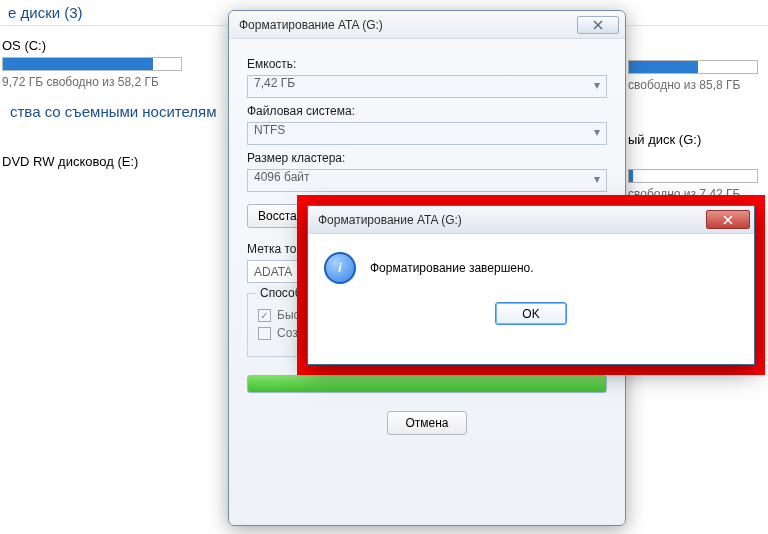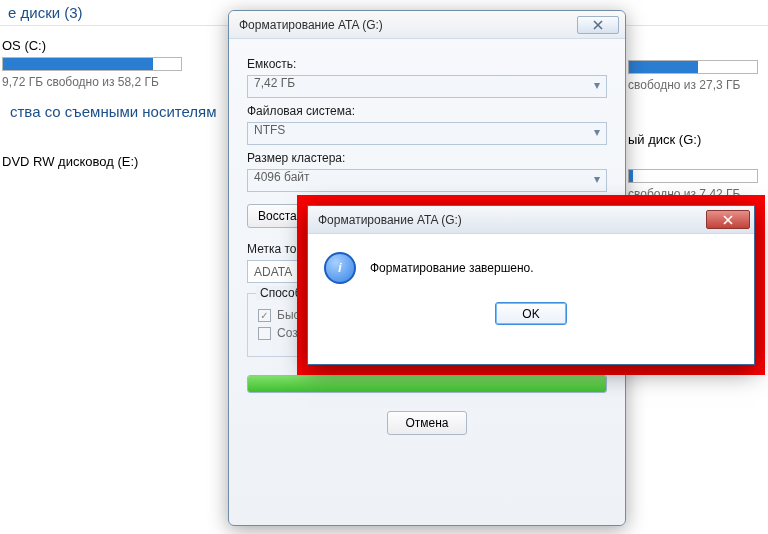--- a/index.html
+++ b/index.html
@@ -99,21 +99,21 @@
     <div class="drive" style="margin-top:30px">
       <div class="drive-name">DVD RW дисковод (E:)</div>
     </div>
   </div>
 
   <div class="right-drives">
     <div class="right-drive">
       <div class="bar">
           <div class="f" style="width:54%"></div>
         </div>
-      <div class="drive-info">свободно из 27,3 ГБ</div>
+      <div class="drive-info">свободно из 85,8 ГБ</div>
     </div>
     <div class="right-drive g">
       <div class="right-drive-name">ый диск (G:)</div>
       <div class="bar">
           <div class="f"></div>
         </div>
       <div class="drive-info">свободно из 7,42 ГБ</div>
     </div>
   </div>
 </div>

